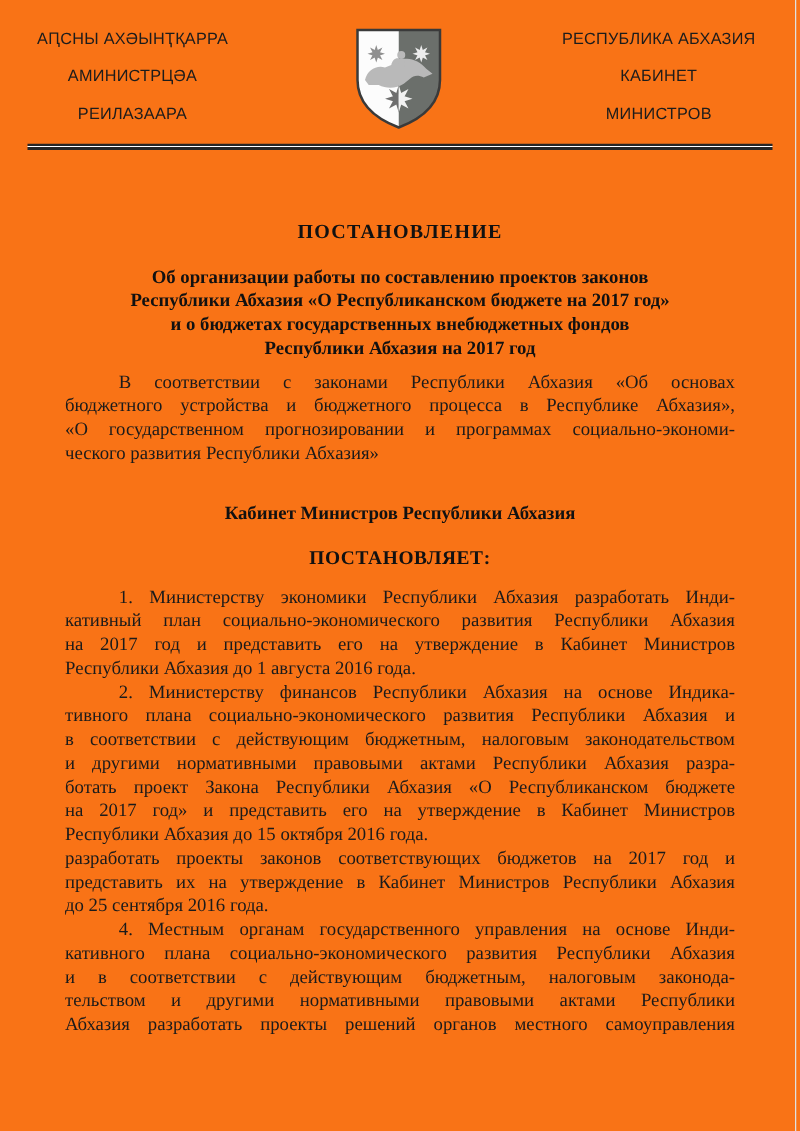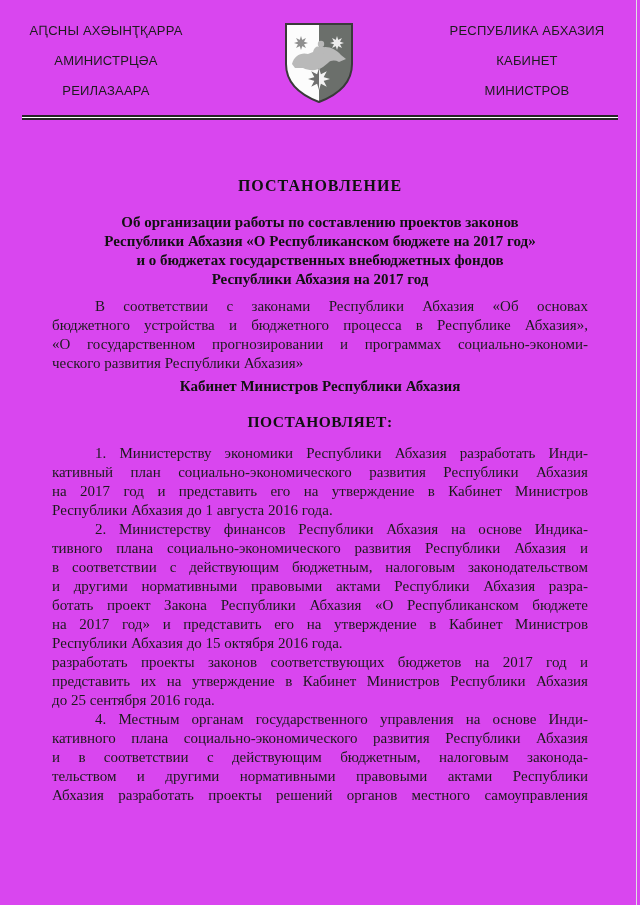--- a/index.html
+++ b/index.html
@@ -1,19 +1,19 @@
 <!DOCTYPE html>
 <html><head>
 <meta charset="utf-8">
 <style>
   html,body { margin:0; padding:0; }
   .page {
     position: relative;
     width: 640px; height: 905px;
-    background: #d946ef;
+    background: #f97316;
     overflow: hidden;
     font-family: "Liberation Serif", serif;
     color: #1b1b1b;
   }
   .scan-edge {
     position: absolute; top: 0; bottom: 0; right: 3px;
     width: 1px; background: #e0e0e0;
   }
   
   .letterhead {
@@ -44,21 +44,21 @@
     letter-spacing: 1px; line-height: 24px;
     color: #111;
   }
   .subject { margin-top: 15px; }
   .subject .line {
     text-align: center; font-weight: bold;
     font-size: 15px; line-height: 19px; color: #111;
   }
   .preamble { margin-top: 8px; }
   .issuer {
-    margin-top: 4px; text-align: center;
+    margin-top: 29px; text-align: center;
     font-weight: bold; font-size: 15px; line-height: 19px; color: #111;
   }
   .resolve-word {
     margin-top: 16px; text-align: center;
     font-weight: bold; font-size: 15.5px; line-height: 19px;
     letter-spacing: 0.5px; color: #111;
   }
   .items { margin-top: 13px; }
   .bline {
     font-size: 15px; line-height: 19px;

